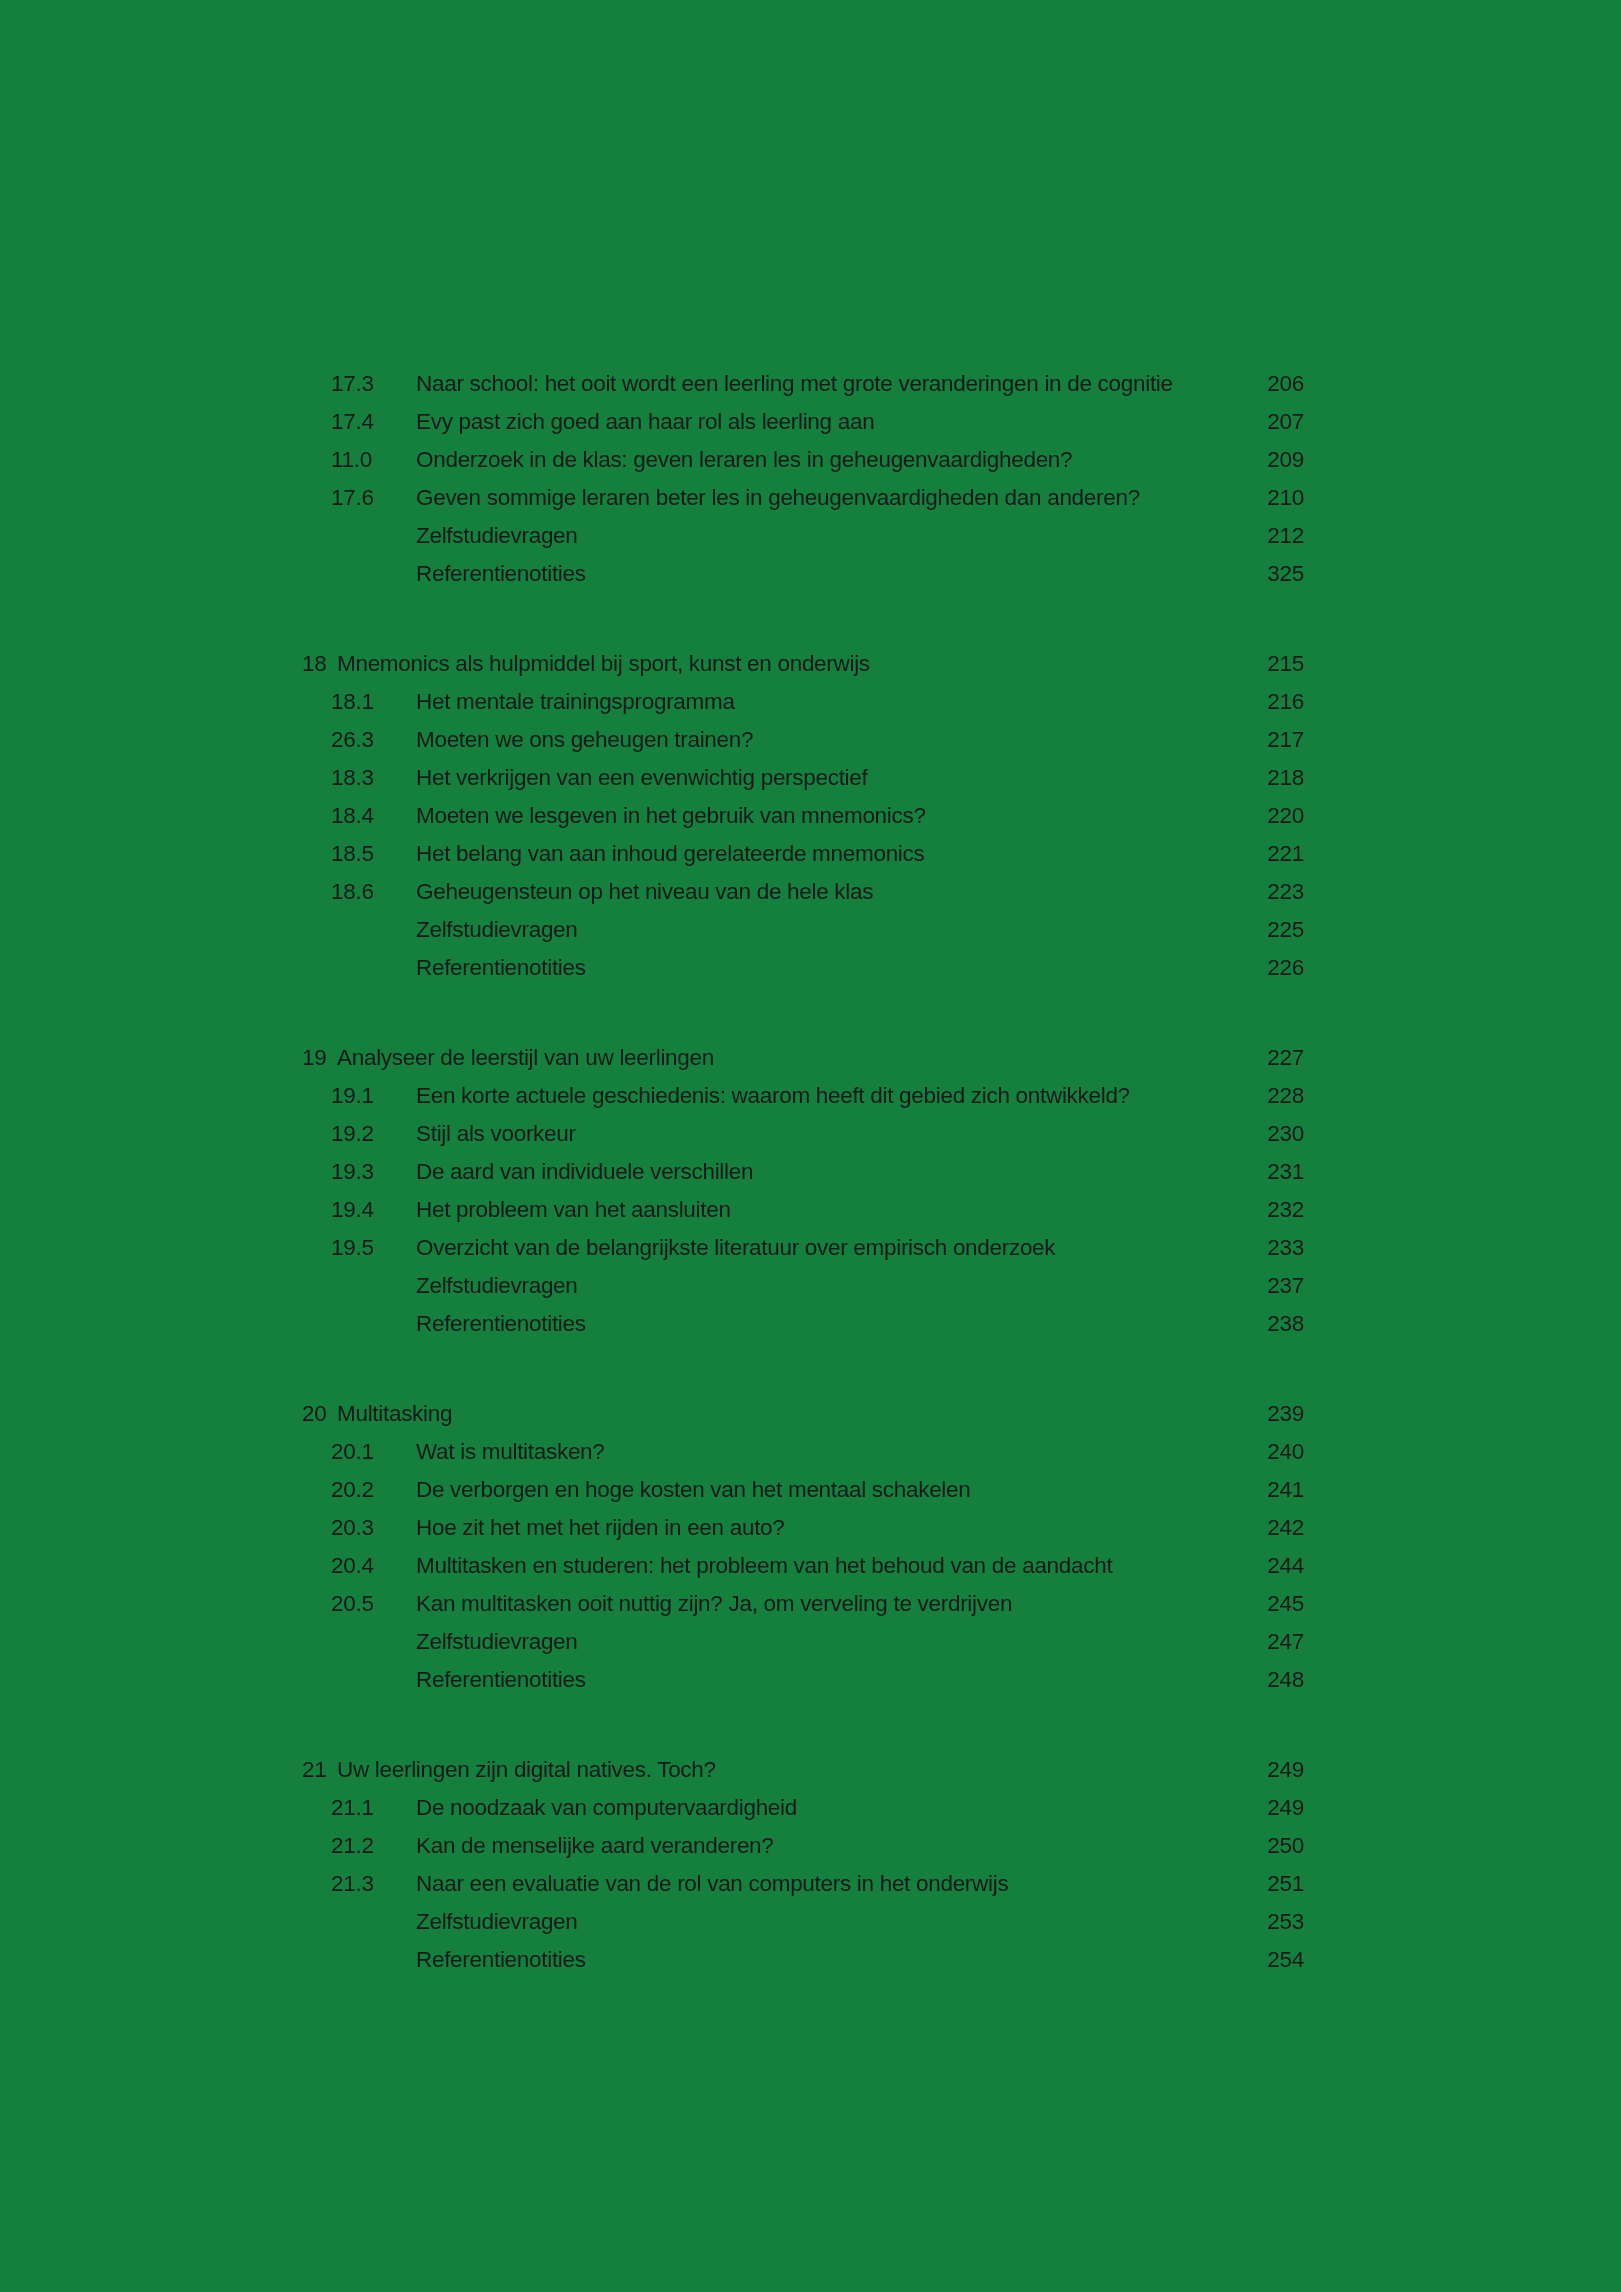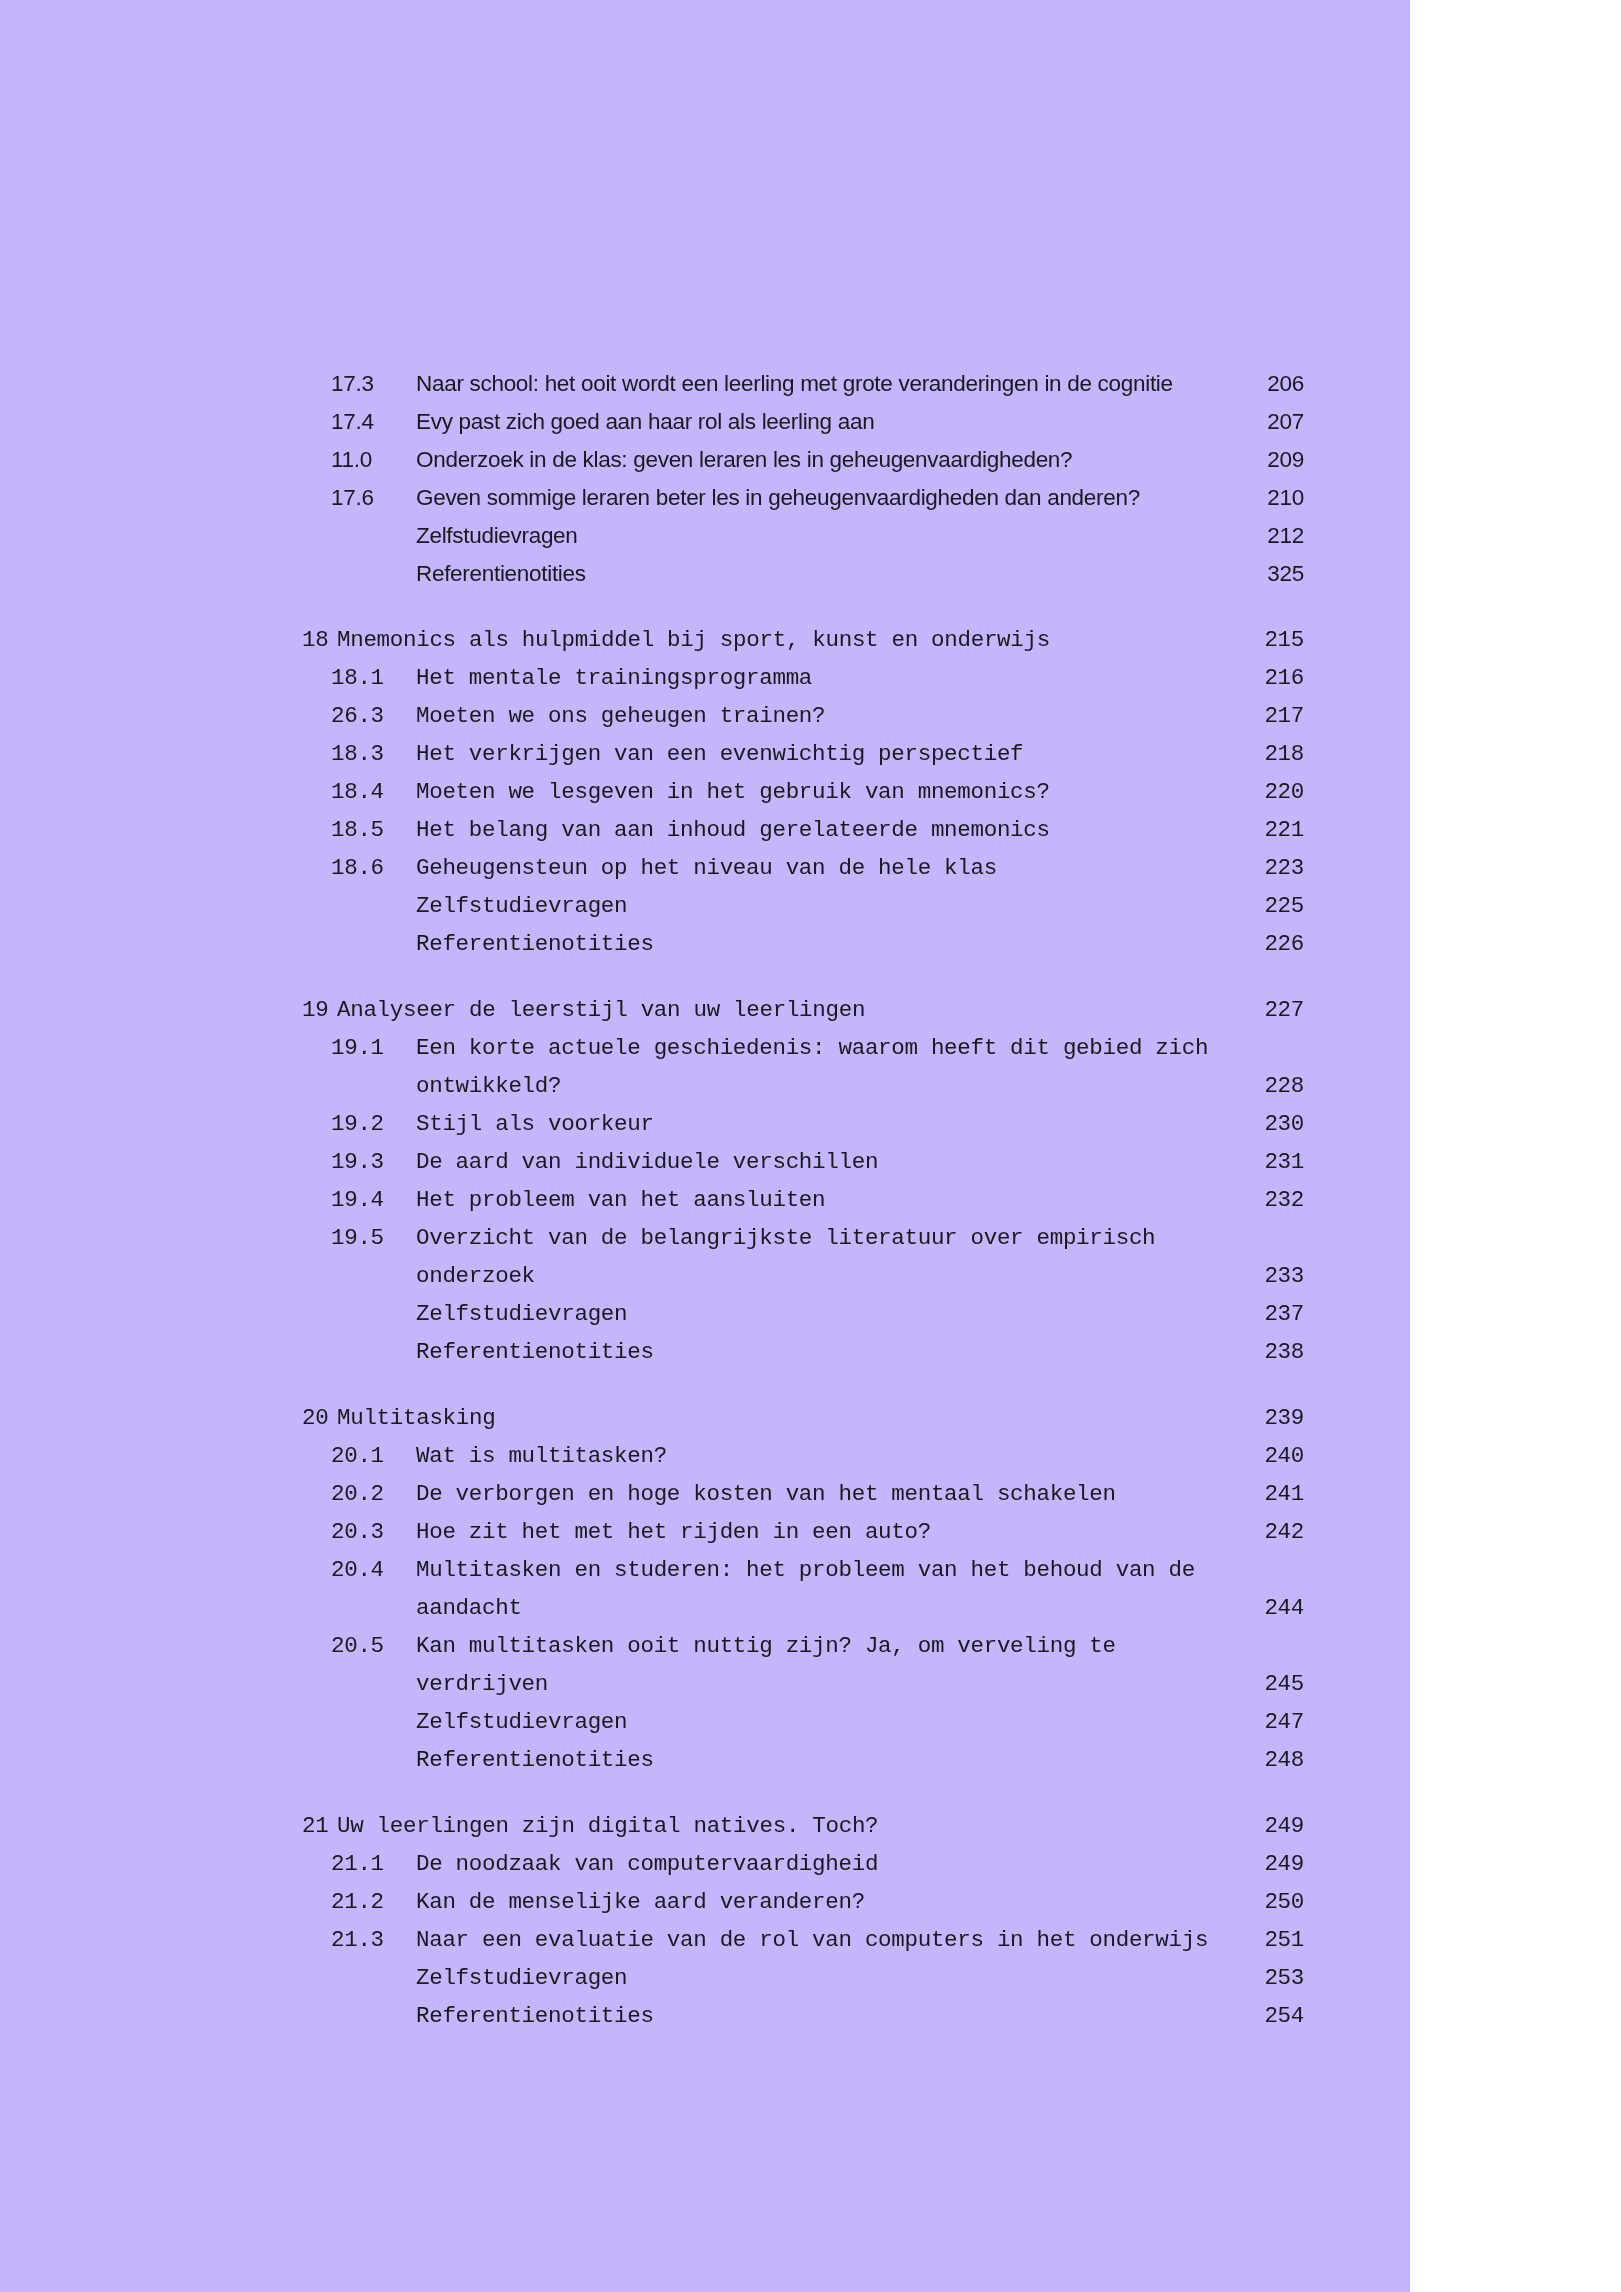--- a/index.html
+++ b/index.html
@@ -2,39 +2,38 @@
 <html><head>
 <meta charset="utf-8">
 <style>
   html, body {
     margin: 0;
     padding: 0;
     background: #ffffff;
   }
   .page {
     position: relative;
-    width: 1410px;
+    width: 1621px;
     height: 2293px;
-    background: #c4b5fd;
+    background: #15803d;
     overflow: hidden;
     font-family: "Liberation Sans", sans-serif;
   }
   .toc {
     position: absolute;
     left: 302px;
     top: 365px;
     width: 1002px;
     font-size: 22.5px;
     line-height: 38px;
     letter-spacing: -0.3px;
     color: #1a1a1a;
   }
   .toc-section + .toc-section {
-    margin-top: 28px;
-    font-family: Liberation Mono, monospace;
+    margin-top: 52px;
   }
   .row {
     display: flex;
     align-items: flex-start;
   }
   .chapter-num {
     flex: none;
     width: 35px;
   }
   .entry-row {

